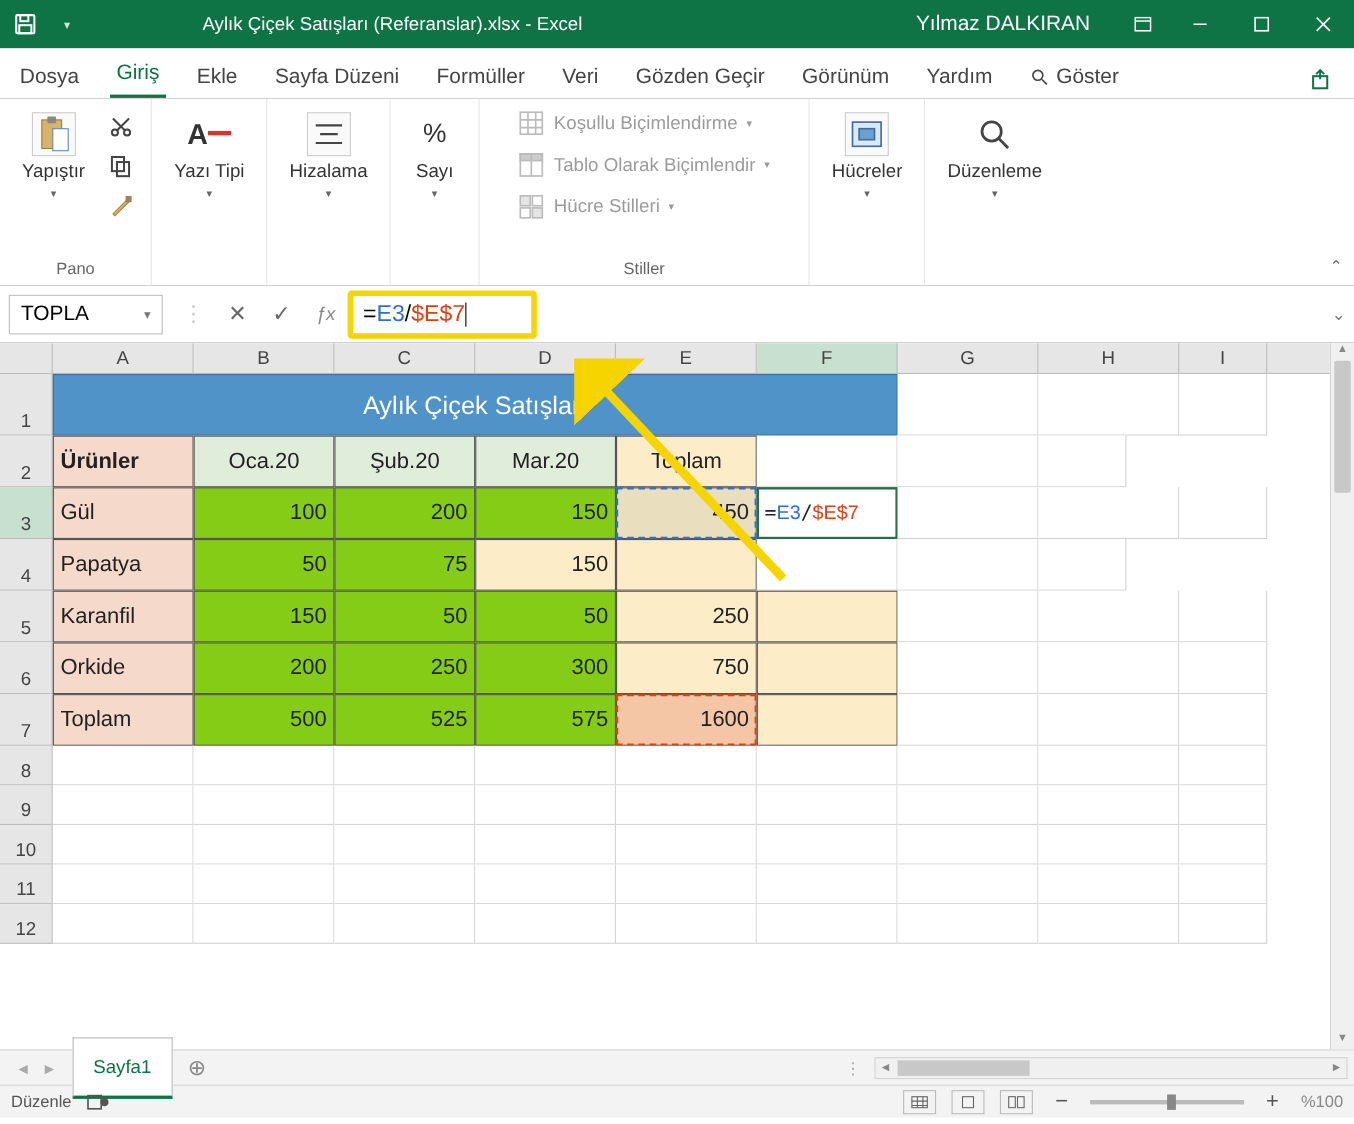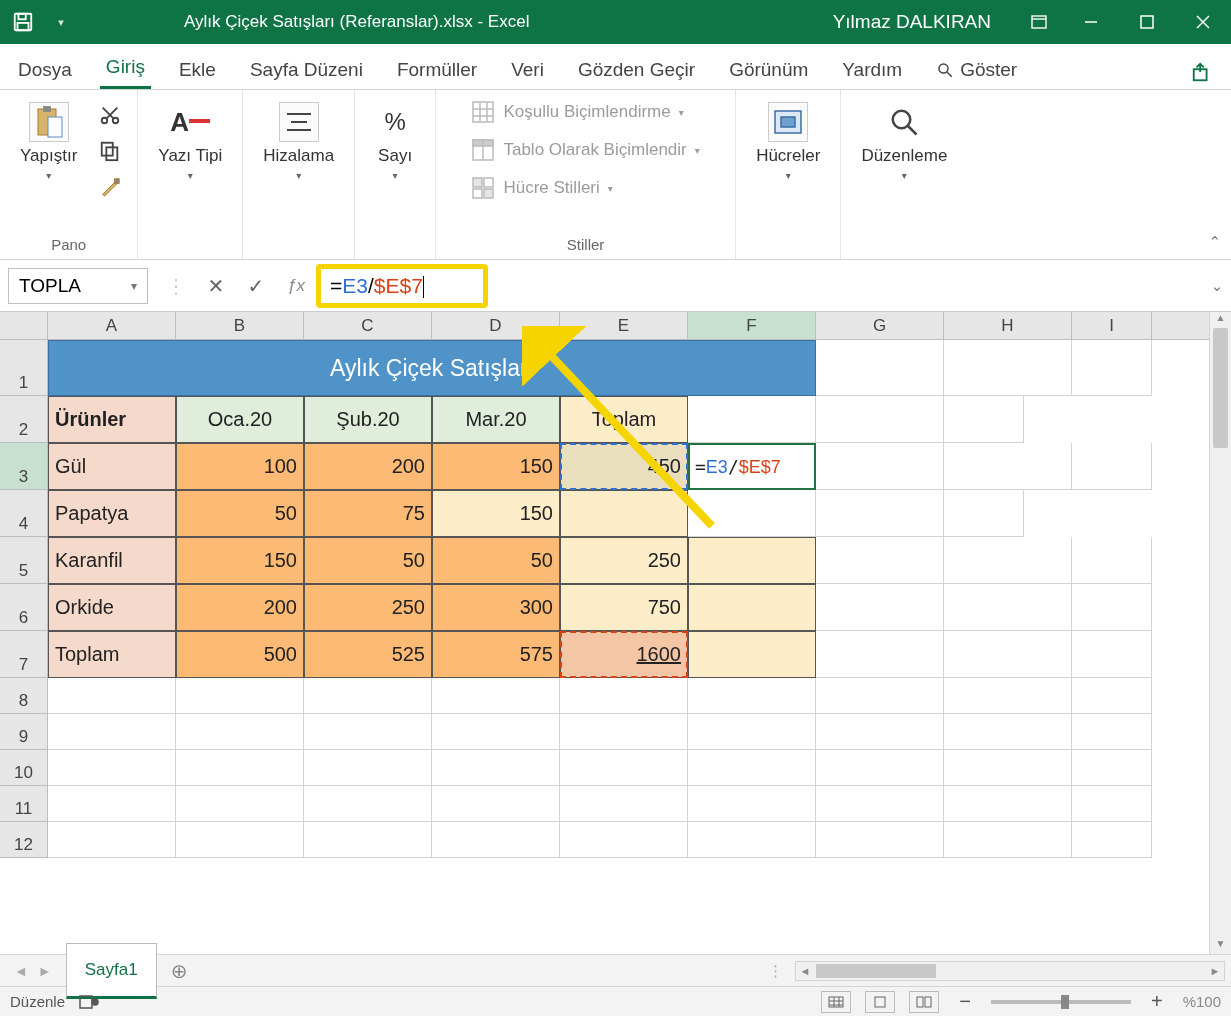--- a/index.html
+++ b/index.html
@@ -63,28 +63,28 @@
 .rowh { width: 48px; background: #e6e6e6; border-right: 1px solid #bdbdbd; border-bottom: 1px solid #bdbdbd; text-align: center; font-size: 17px; color: #444; display: flex; align-items: flex-end; justify-content: center; padding-bottom: 2px; }
 .rowh.active { background: #c8e0cf; }
 .cell { width: 128px; border-right: 1px solid #d4d4d4; border-bottom: 1px solid #d4d4d4; padding: 0 6px; display: flex; align-items: center; font-size: 20px; color: #222; background: #fff; }
 
 
 .titlecell { background: #4f93c9; color: #fff; font-size: 23px; justify-content: center; font-weight: 500; border: 1px solid #3b6fa4; }
 .hdr-a { background: #f5d9ca; border: 1px solid #555; font-weight: 600; }
 .hdr-g { background: #e0edda; border: 1px solid #555; font-weight: 500; justify-content: center; }
 .hdr-y { background: #fdecc8; border: 1px solid #555; font-weight: 500; justify-content: center; }
 .body-a { background: #f5d9ca; border: 1px solid #555; }
-.body-b { background: #fdba74; border: 1px solid #555; justify-content: flex-end; }
+.body-b { background: #84cc16; border: 1px solid #555; justify-content: flex-end; }
 .body-y { background: #fdecc8; border: 1px solid #555; justify-content: flex-end; }
 .body-o { background: #fdecc8; border: 1px solid #555; }
 
 
 .sel { outline: 2px solid #217346; outline-offset: -2px; background: #fff !important; }
 .ref-blue { outline: 2px dashed #2e6fd1; outline-offset: -2px; }
-.ref-red { outline: 2px dashed #d84315; outline-offset: -2px; text-decoration: underline; }
+.ref-red { outline: 2px dashed #d84315; outline-offset: -2px; }
 .edit-cell { background: #e9dfbe !important; outline: 2px dashed #2e6fd1; outline-offset: -2px; }
 .cell-fml { font-size: 18px; font-family: Consolas, monospace; }
 .cell-fml .p1 { color: #2e6fd1; }
 .cell-fml .p2 { color: #d84315; }
 
 
 .vscroll { width: 22px; background: #f0f0f0; border-left: 1px solid #d4d4d4; position: relative; }
 .vscroll .thumb { position: absolute; top: 16px; left: 3px; right: 3px; height: 120px; background: #c8c8c8; border-radius: 2px; }
 .vscroll .arrow { position: absolute; left: 0; right: 0; height: 16px; text-align: center; color: #888; font-size: 10px; }
 .vscroll .arrow.up { top: 0; }

